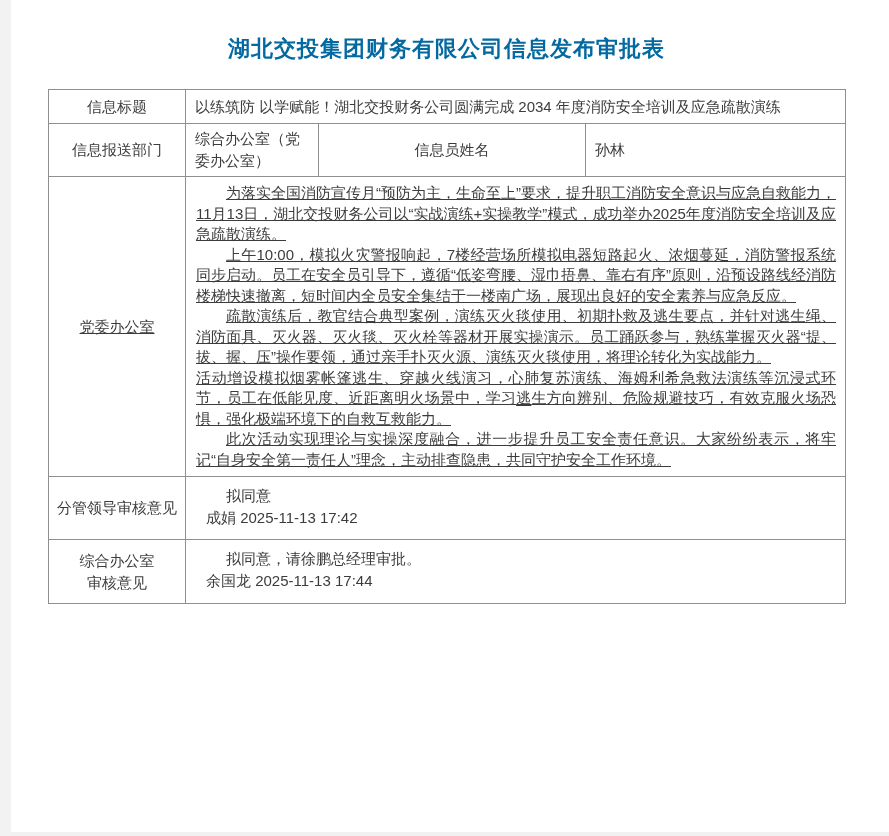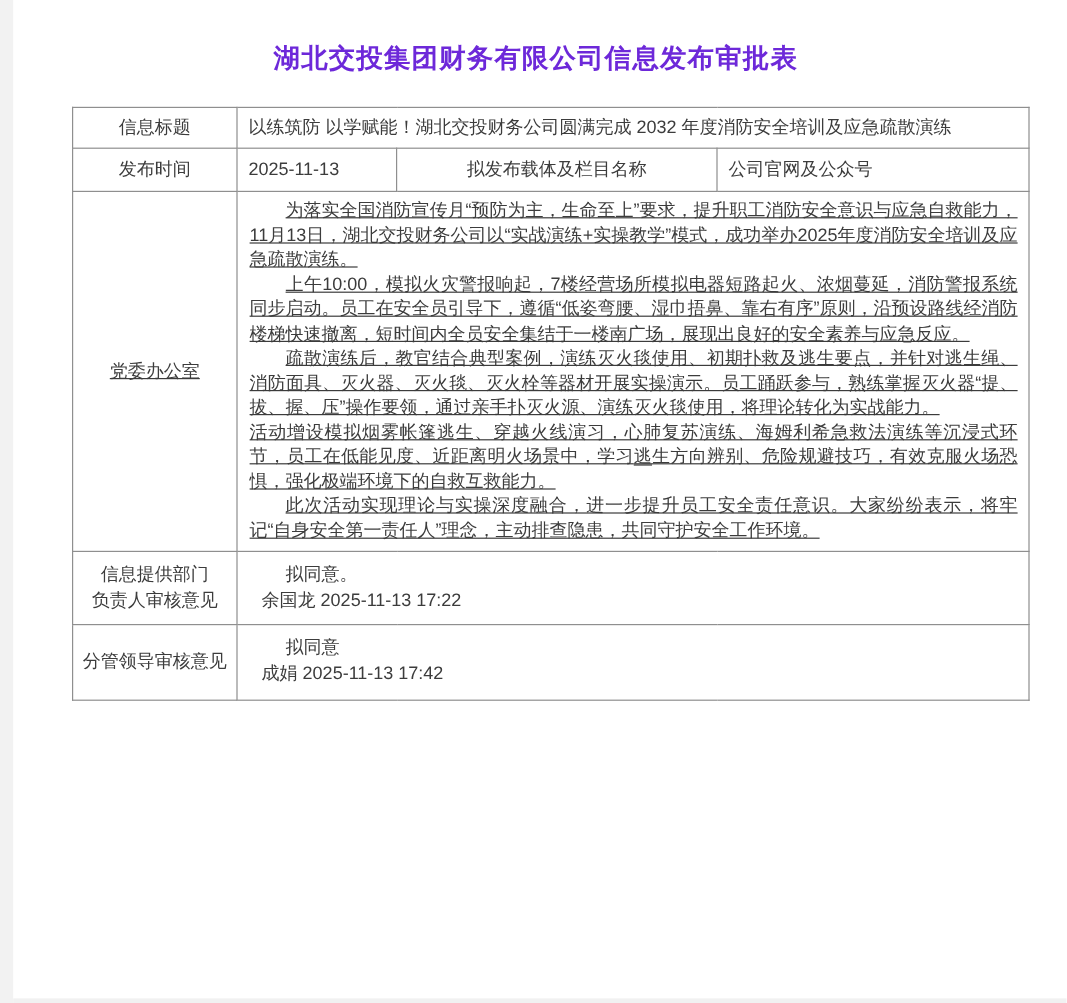--- a/index.html
+++ b/index.html
@@ -27,27 +27,27 @@
     left: 11px; top: 832px;
     width: 878px; height: 4px;
     background: #f1f1f1;
   }
   h1.doc-title {
     margin: 34px 0 25px 48px;
     width: 797px;
     text-align: center;
     font-size: 22px;
     font-weight: bold;
-    color: #6d28d9;
+    color: #0369a1;
     letter-spacing: 1px;
   }
   table.approval-table {
     border-collapse: collapse;
     table-layout: fixed;
-    margin-left: 60px;
+    margin-left: 48px;
     width: 797px;
   }
   td {
     border: 1px solid #8f8f8f;
     font-size: 15px;
     color: #3c3c3c;
     box-sizing: border-box;
     line-height: 22px;
     overflow: hidden;
   }
@@ -103,57 +103,57 @@
     <colgroup>
       <col style="width:137px">
       <col style="width:133px">
       <col style="width:267px">
       <col style="width:260px">
     </colgroup>
 
     <tbody>
         <tr class="r1">
       <td class="lbl">信息标题</td>
-      <td class="val" colspan="3">以练筑防 以学赋能！湖北交投财务公司圆满完成 2032 年度消防安全培训及应急疏散演练</td>
+      <td class="val" colspan="3">以练筑防 以学赋能！湖北交投财务公司圆满完成 2034 年度消防安全培训及应急疏散演练</td>
     </tr>
 
+    <tr class="r2">
+      <td class="lbl">信息报送部门</td>
+      <td class="val">综合办公室（党委办公室）</td>
+      <td class="lbl">信息员姓名</td>
+      <td class="val">孙林</td>
+    </tr>
 
-    <tr class="r3">
-      <td class="lbl">发布时间</td>
-      <td class="val">2025-11-13</td>
-      <td class="lbl">拟发布载体及栏目名称</td>
-      <td class="val">公司官网及公众号</td>
-    </tr>
 
     <tr class="r-summary">
       <td class="lbl">党委办公室</td>
       <td class="val summary-cell" colspan="3">
         <p class="indent"><span>为落实全国消防宣传月“预防为主，生命至上”要求，提升职工消防安全意识与应急自救能力，11月13日，湖北交投财务公司以“实战演练+实操教学”模式，成功举办2025年度消防安全培训及应急疏散演练。</span></p>
         <p class="indent"><span>上午10:00，模拟火灾警报响起，7楼经营场所模拟电器短路起火、浓烟蔓延，消防警报系统同步启动。员工在安全员引导下，遵循“低姿弯腰、湿巾捂鼻、靠右有序”原则，沿预设路线经消防楼梯快速撤离，短时间内全员安全集结于一楼南广场，展现出良好的安全素养与应急反应。</span></p>
         <p class="indent"><span>疏散演练后，教官结合典型案例，演练灭火毯使用、初期扑救及逃生要点，并针对逃生绳、消防面具、灭火器、灭火毯、灭火栓等器材开展实操演示。员工踊跃参与，熟练掌握灭火器“提、拔、握、压”操作要领，通过亲手扑灭火源、演练灭火毯使用，将理论转化为实战能力。</span></p>
         <p><span>活动增设模拟烟雾帐篷逃生、穿越火线演习，心肺复苏演练、海姆利希急救法演练等沉浸式环节，员工在低能见度、近距离明火场景中，学习</span><span class="ul-char">逃</span><span>生方向辨别、危险规避技巧，有效克服火场恐惧，强化极端环境下的自救互救能力。</span></p>
         <p class="indent"><span>此次活动实现理论与实操深度融合，进一步提升员工安全责任意识。大家纷纷表示，将牢记“自身安全第一责任人”理念，主动排查隐患，共同守护安全工作环境。</span></p>
       </td>
     </tr>
 
-    <tr class="r-app1">
-      <td class="lbl">信息提供部门
-负责人审核意见</td>
-      <td class="val app-cell" colspan="3">
-        <div class="opinion-line">拟同意。</div>
-        <div class="signature-line">余国龙 2025-11-13 17:22</div>
-      </td>
-    </tr>
 
     <tr class="r-app2">
       <td class="lbl">分管领导审核意见</td>
       <td class="val app-cell" colspan="3">
         <div class="opinion-line">拟同意</div>
         <div class="signature-line">成娟 2025-11-13 17:42</div>
       </td>
     </tr>
 
+    <tr class="r-app3">
+      <td class="lbl">综合办公室
+审核意见</td>
+      <td class="val app-cell" colspan="3">
+        <div class="opinion-line">拟同意，请徐鹏总经理审批。</div>
+        <div class="signature-line">余国龙 2025-11-13 17:44</div>
+      </td>
+    </tr>
 
   </tbody>
     </table>
 
   <div class="bottom-divider"></div>
 </div>
 
 </body></html>

